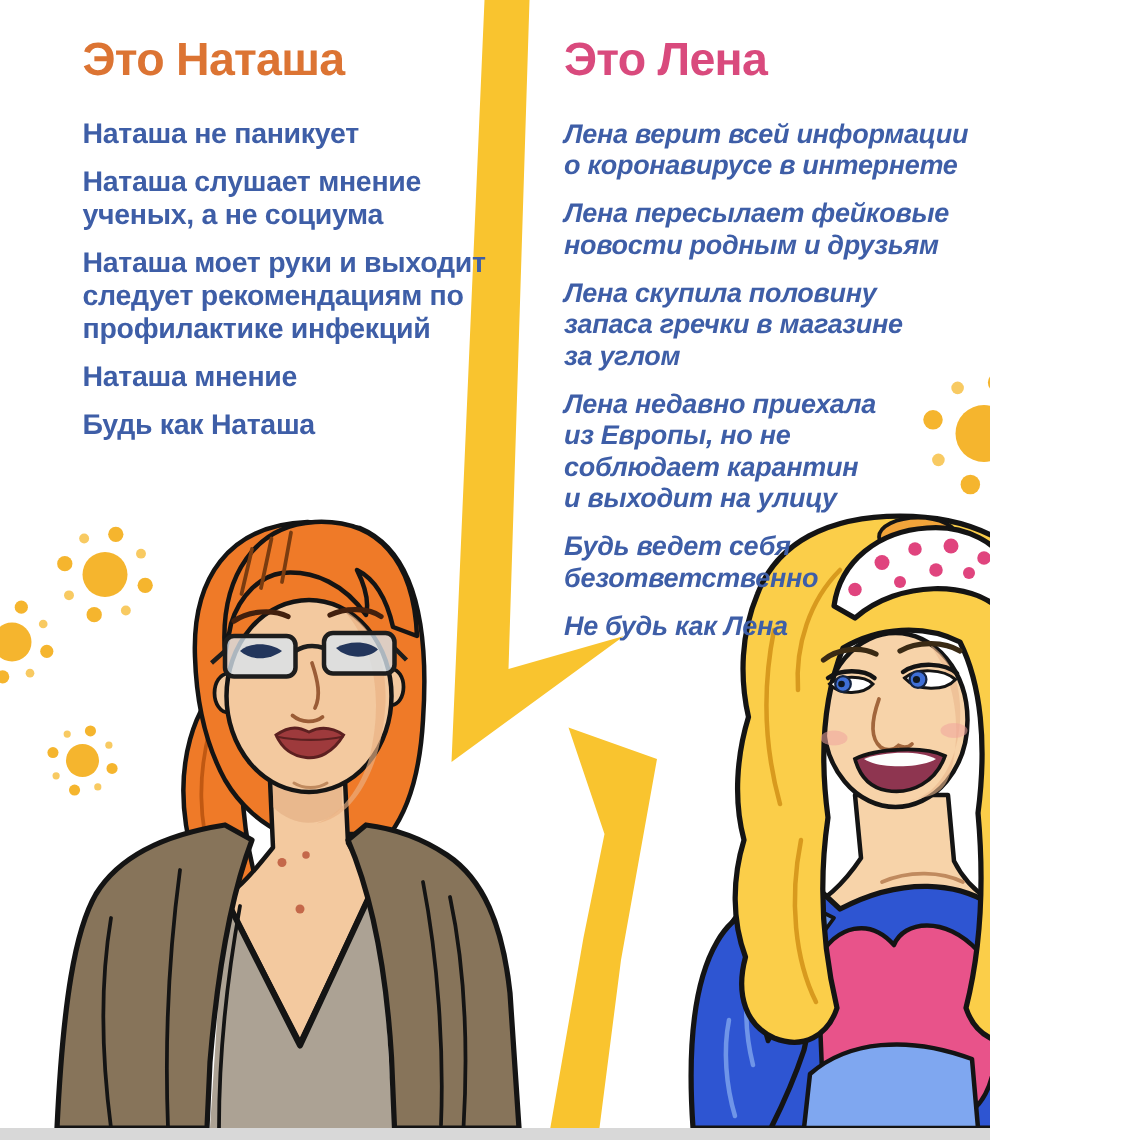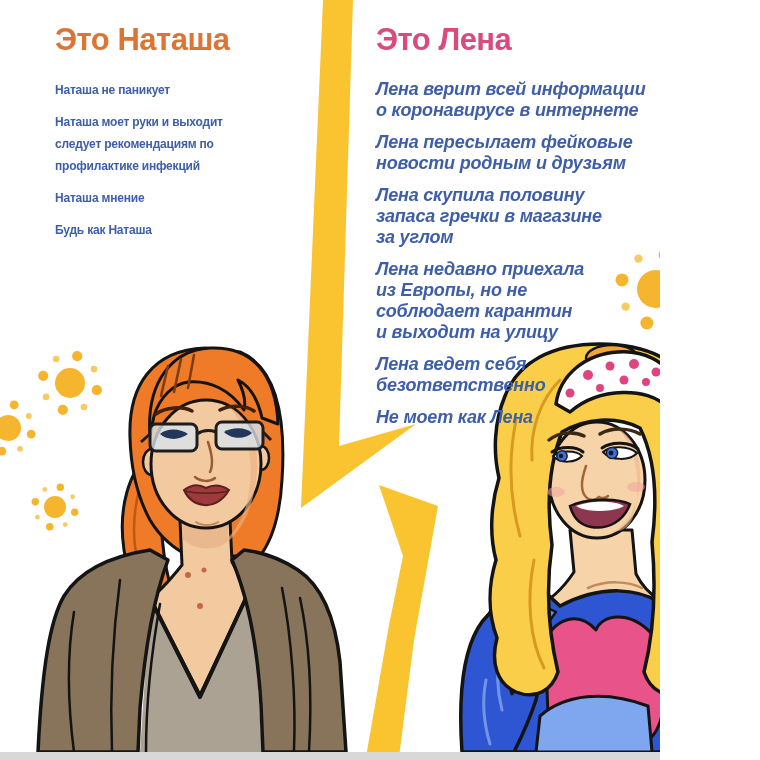--- a/index.html
+++ b/index.html
@@ -7,21 +7,21 @@
          background:var(--background,#fff);
          font-family:"Liberation Sans","DejaVu Sans",sans-serif;}
   .art{position:absolute;left:0;top:0;width:760px;height:760px;}
   .col{position:absolute;top:22px;width:320px;}
   .col-left{left:55px;}
   .col-right{left:376px;}
   .col h1{margin:0 0 21px 0;font-size:31px;line-height:36px;font-weight:700;letter-spacing:-.5px;}
   .col-left h1{color:var(--left-title,#dc7433);}
   .col-right h1{color:var(--right-title,#d94a7d);}
   .item{color:var(--body-text,#3e5ea7);font-weight:700;white-space:pre-line;letter-spacing:-.2px;}
-  .col-left .item{font-size:12px;line-height:22px;margin-bottom:10px;}
+  .col-left .item{font-size:19px;line-height:22px;margin-bottom:10px;}
   .col-right .item{font-size:18px;line-height:21px;margin-bottom:11px;font-style:italic;}
   
   .bolt{fill:var(--bolt,#f9c42f);}
   .v-main{fill:var(--virus,#f5b52e);}
   .v-dot-a{fill:var(--virus,#f5b52e);}
   .v-dot-b{fill:var(--virus-light,#f8ca62);}
   .n-skin{fill:var(--natasha-skin,#f3c99f);}
   .n-hair{fill:var(--natasha-hair,#ef7a28);}
   .n-jacket{fill:var(--natasha-jacket,#87745a);}
   .n-shirt{fill:var(--natasha-shirt,#aca294);}
@@ -237,38 +237,40 @@
       <ellipse cx="556" cy="492" rx="9" ry="5" fill="#f0a49c" opacity=".55"></ellipse>
       <ellipse cx="636" cy="487" rx="9" ry="5" fill="#f0a49c" opacity=".55"></ellipse>
     </g>
 
     <rect class="bottom-bar" x="0" y="752" width="760" height="8"></rect>
   </svg>
 
   <div class="col col-left">
     <h1>Это Наташа</h1>
     <div class="item">Наташа не паникует</div>
+    <div class="item">Наташа слушает мнение
+ученых, а не социума</div>
     <div class="item">Наташа моет руки и выходит
 следует рекомендациям по
 профилактике инфекций</div>
     <div class="item">Наташа мнение</div>
     <div class="item">Будь как Наташа</div>
   </div>
 
   <div class="col col-right">
     <h1>Это Лена</h1>
     <div class="item">Лена верит всей информации
 о коронавирусе в интернете</div>
     <div class="item">Лена пересылает фейковые
 новости родным и друзьям</div>
     <div class="item">Лена скупила половину
 запаса гречки в магазине
 за углом</div>
     <div class="item">Лена недавно приехала
 из Европы, но не
 соблюдает карантин
 и выходит на улицу</div>
-    <div class="item">Лена ведет себя
+    <div class="item">Будь ведет себя
 безответственно</div>
-    <div class="item">Не моет как Лена</div>
+    <div class="item">Не будь как Лена</div>
   </div>
 
 </div>
 
 </body></html>

